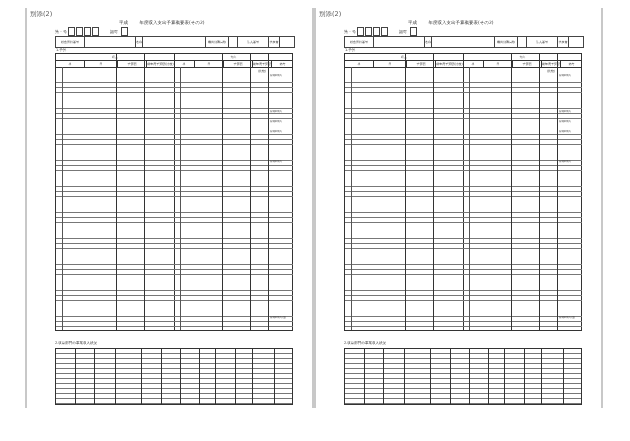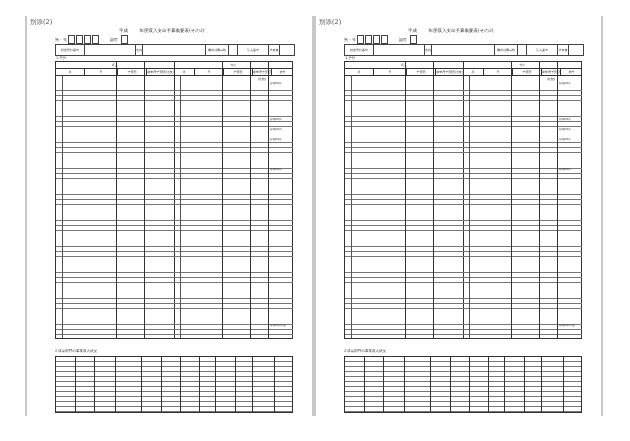--- a/index.html
+++ b/index.html
@@ -1,17 +1,17 @@
 <!DOCTYPE html>
 <html><head>
 <meta charset="utf-8">
 <style>
   html,body{margin:0;padding:0;background:#fff;}
   body{width:630px;height:441px;position:relative;overflow:hidden;font-family:"DejaVu Sans",sans-serif;color:#333;}
-  .page{position:absolute;top:16px;width:289px;height:400px;}
+  .page{position:absolute;top:8px;width:289px;height:400px;}
   .page .bar{position:absolute;top:0;width:2px;height:400px;background:#c8c8c8;}
   .page .bar.l{left:0;}
   .page .bar.r{right:0;}
   .stamp{position:absolute;left:5px;top:2px;font-size:6.5px;color:#555;}
   .title{position:absolute;left:94px;top:12px;font-size:4.5px;color:#333;white-space:nowrap;}
   .title span{margin-right:10px;}
   .numrow{position:absolute;left:30px;top:19px;font-size:4px;display:flex;align-items:center;gap:1px;}
   .numrow .box{width:5px;height:7px;border:0.6px solid #444;}
   .numrow .lbl{margin-left:10px;margin-right:2px;}
   .hdr{position:absolute;left:30px;top:28px;width:238px;height:10px;border:0.6px solid #444;display:flex;font-size:3px;}

